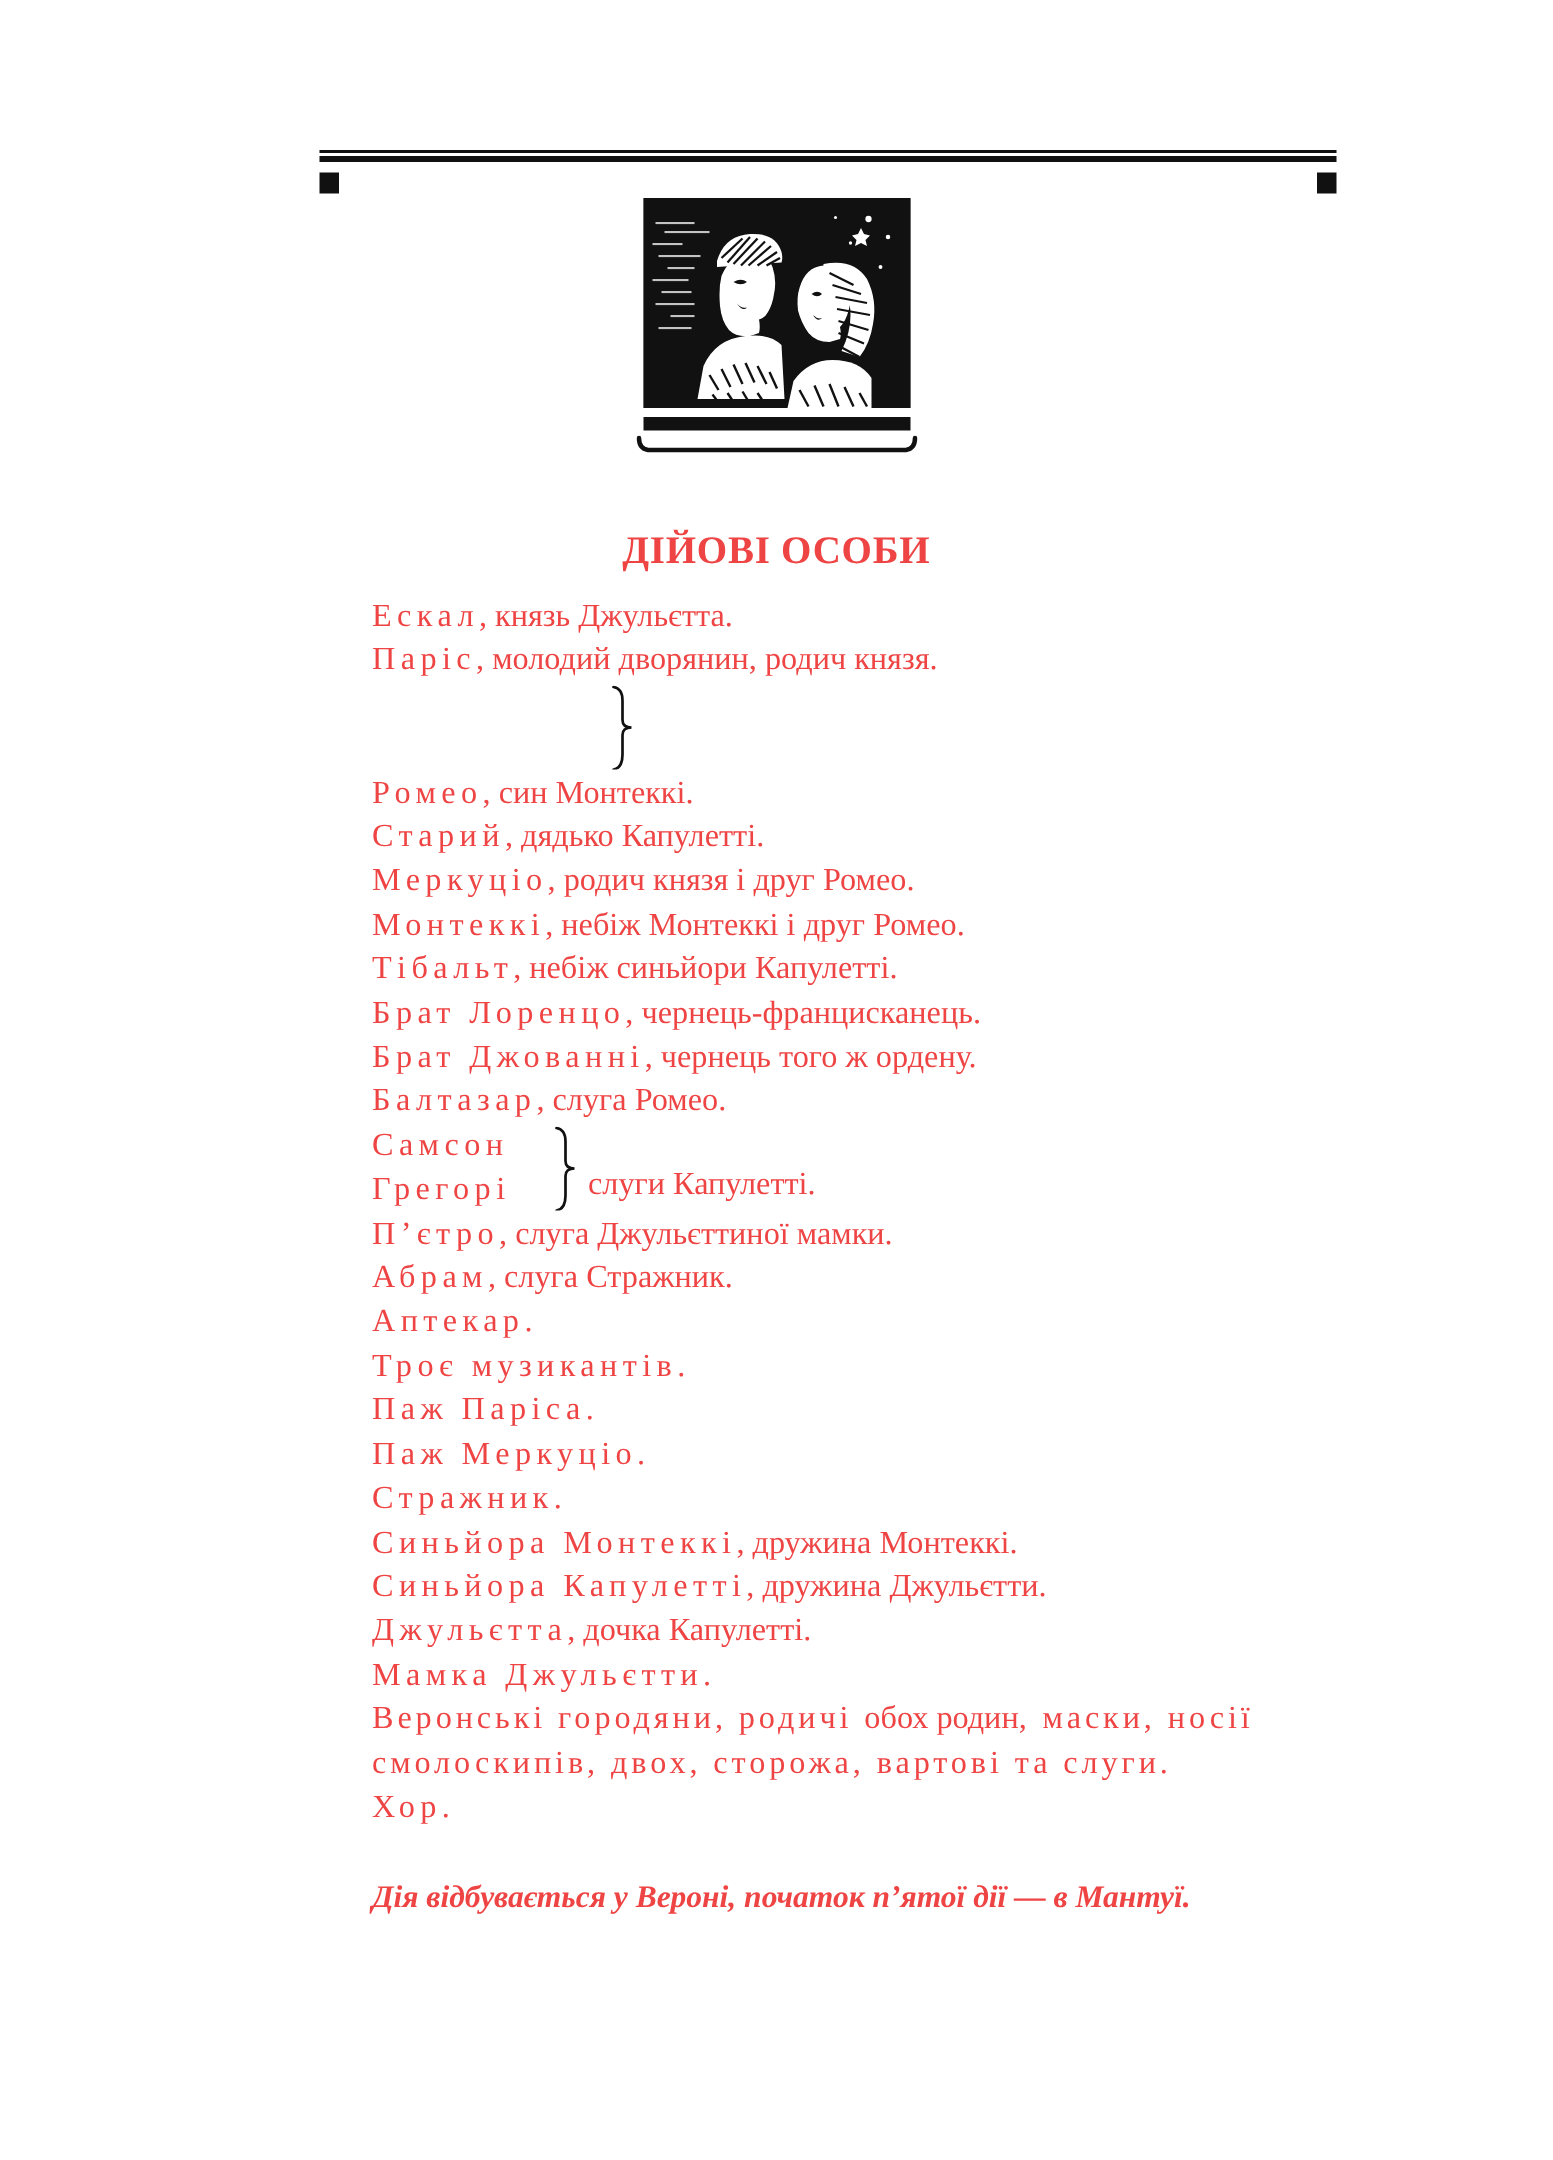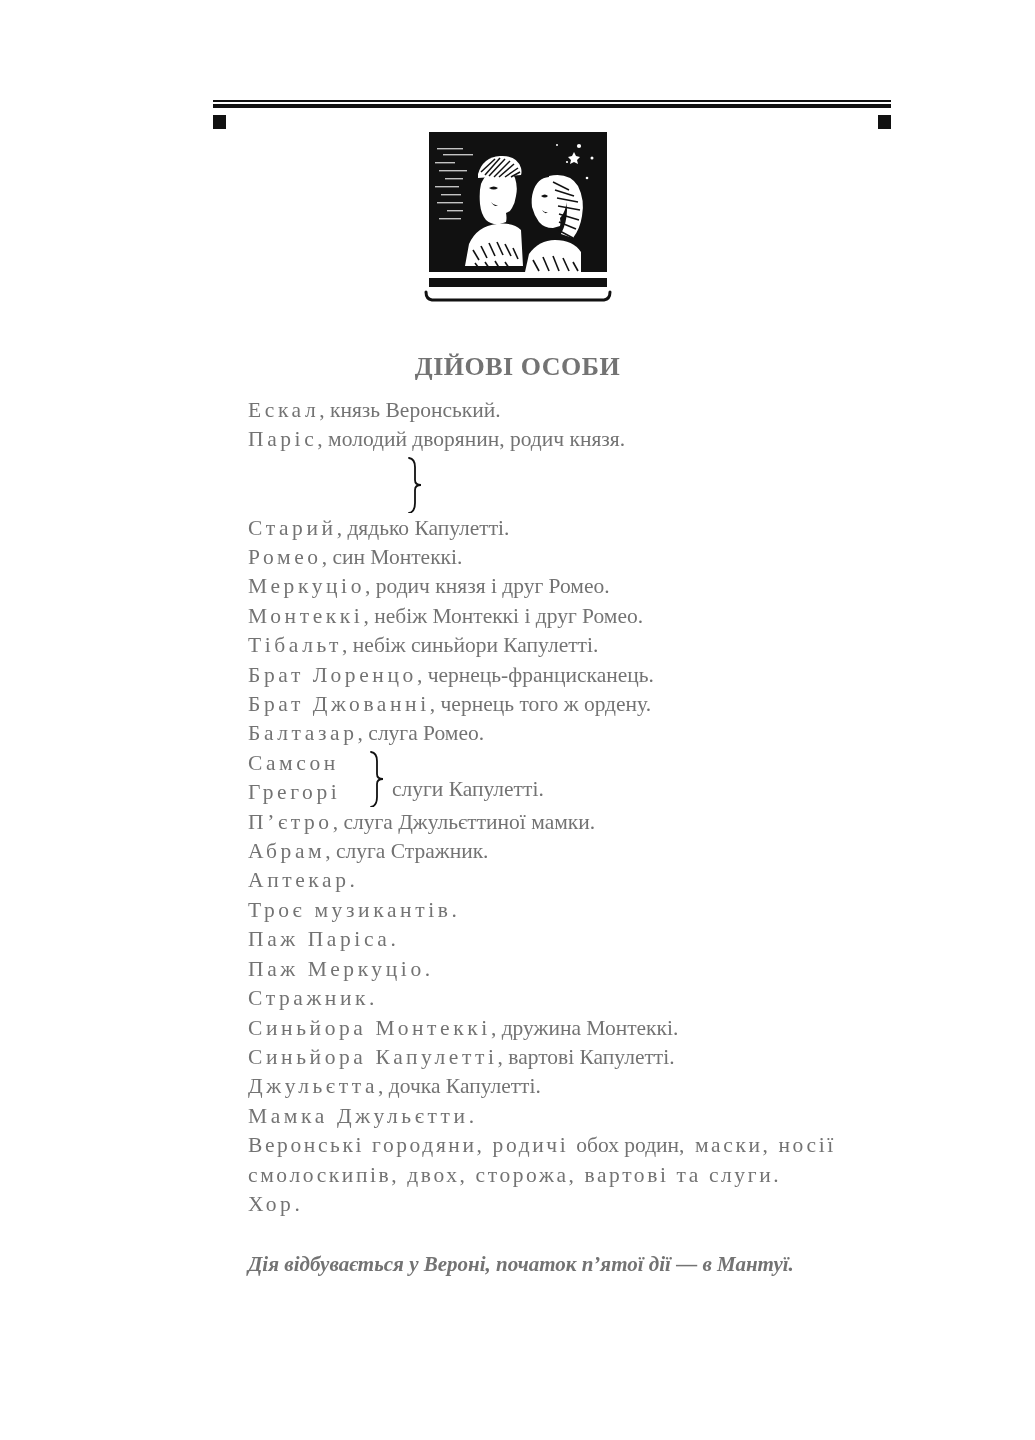--- a/index.html
+++ b/index.html
@@ -8,21 +8,21 @@
     background: #ffffff;
   }
   .page {
     position: relative;
     width: 1035px;
     height: 1440px;
     background: #ffffff;
     margin: 0 auto;
     overflow: hidden;
     font-family: "Liberation Serif", "DejaVu Serif", serif;
-    color: #737373;
+    color: #ef4444;
   }
 
   
   .header-rule {
     position: absolute;
     left: 213px;
     top: 100px;
     width: 678px;
     height: 34px;
   }
@@ -265,33 +265,33 @@
       <svg class="illo-base" viewBox="0 0 190 14" preserveAspectRatio="none">
         <path d="M3 2 q0 7 6 8 h172 q6 -1 6 -8" fill="none" stroke="#111111" stroke-width="3" stroke-linecap="round"></path>
       </svg>
     </div>
   </div>
 
   <div class="section-title">ДІЙОВІ ОСОБИ</div>
 
   <div class="persons">
 
-    <div class="entry"><span class="nm">Ескал</span><span class="desc">, князь Веронський.</span></div>
+    <div class="entry"><span class="nm">Ескал</span><span class="desc">, князь Джульєтта.</span></div>
 
     <div class="entry"><span class="nm">Паріс</span><span class="desc">, молодий дворянин, родич князя.</span></div>
 
     <div class="brace-group grp-heads">
       <svg class="brace-mark" viewBox="0 0 22 56">
         <path d="M5 1 q6 1 6 9 v13 q0 5 6 5 q-6 0 -6 5 v13 q0 9 -6 10" fill="none" stroke="#111111" stroke-width="1.8" stroke-linecap="round"></path>
       </svg>
     </div>
 
+    <div class="entry"><span class="nm">Ромео</span><span class="desc">, син Монтеккі.</span></div>
+
     <div class="entry"><span class="nm">Старий</span><span class="desc">, дядько Капулетті.</span></div>
-
-    <div class="entry"><span class="nm">Ромео</span><span class="desc">, син Монтеккі.</span></div>
 
     <div class="entry"><span class="nm">Меркуціо</span><span class="desc">, родич князя і друг Ромео.</span></div>
 
     <div class="entry"><span class="nm">Монтеккі</span><span class="desc">, небіж Монтеккі і друг Ромео.</span></div>
 
     <div class="entry"><span class="nm">Тібальт</span><span class="desc">, небіж синьйори Капулетті.</span></div>
 
     <div class="entry"><span class="nm">Брат  Лоренцо</span><span class="desc">, чернець-францисканець.</span></div>
 
     <div class="entry"><span class="nm">Брат  Джованні</span><span class="desc">, чернець того ж ордену.</span></div>
@@ -318,21 +318,21 @@
     <div class="entry"><span class="nm">Троє  музикантів.</span><span class="desc"></span></div>
 
     <div class="entry"><span class="nm">Паж  Паріса.</span><span class="desc"></span></div>
 
     <div class="entry"><span class="nm">Паж  Меркуціо.</span><span class="desc"></span></div>
 
     <div class="entry"><span class="nm">Стражник.</span><span class="desc"></span></div>
 
     <div class="entry"><span class="nm">Синьйора  Монтеккі</span><span class="desc">, дружина Монтеккі.</span></div>
 
-    <div class="entry"><span class="nm">Синьйора  Капулетті</span><span class="desc">, вартові Капулетті.</span></div>
+    <div class="entry"><span class="nm">Синьйора  Капулетті</span><span class="desc">, дружина Джульєтти.</span></div>
 
     <div class="entry"><span class="nm">Джульєтта</span><span class="desc">, дочка Капулетті.</span></div>
 
     <div class="entry"><span class="nm">Мамка  Джульєтти.</span><span class="desc"></span></div>
 
     <div class="entry wrapped"><span class="nm-tight">Веронські  городяни, </span><span class="nm-tight">родичі </span><span class="desc">обох родин</span><span class="nm-tight">, маски, носії  смолоскипів, двох, сторожа, вартові та  слуги.</span></div>
 
     <div class="entry"><span class="nm">Хор.</span><span class="desc"></span></div>
 
   </div>

